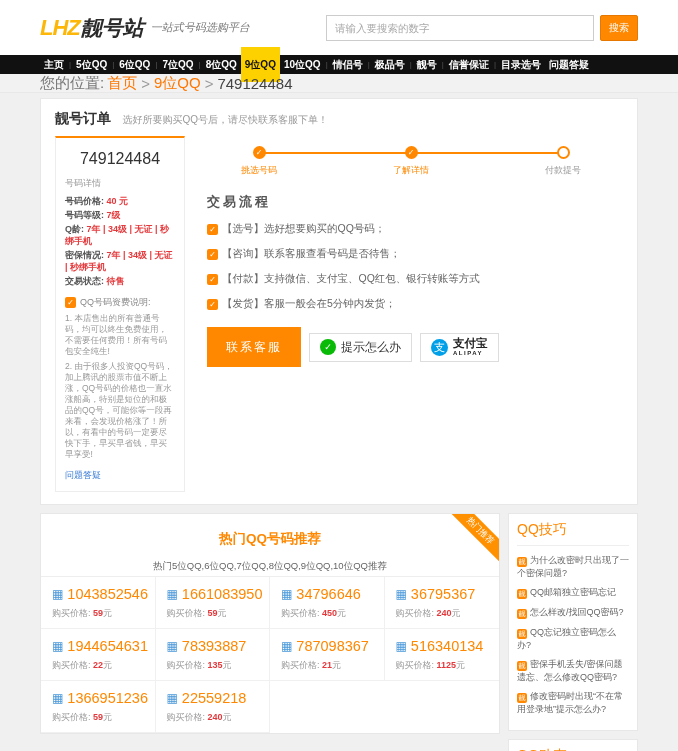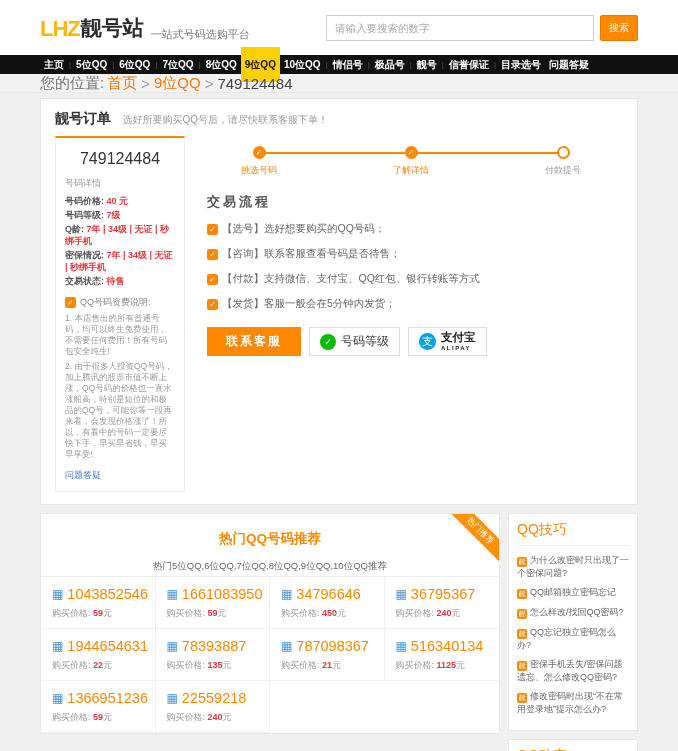--- a/index.html
+++ b/index.html
@@ -4,21 +4,21 @@
 <style>
   *{margin:0;padding:0;box-sizing:border-box;}
   html,body{width:678px;}
   body{font-family:"Liberation Sans","DejaVu Sans",sans-serif;background:#f0f0f0;color:#333;}
   .page{width:678px;height:751px;overflow:hidden;background:#f0f0f0;}
   .inner{width:598px;margin:0 auto;}
 
   
   .topbar{background:#fff;height:55px;}
   .topbar .inner{display:flex;align-items:center;height:100%;}
-  .logo{display:flex;align-items:flex-end;cursor:pointer;white-space:nowrap;}
+  .logo{display:flex;align-items:center;cursor:pointer;white-space:nowrap;font-style:italic;}
   .logo-lhz{font-size:22px;font-weight:bold;color:#fcb708;letter-spacing:-1px;}
   .logo-name{font-size:21px;font-weight:bold;color:#2b2b2b;margin-left:1px;}
   .logo-tag{font-size:11px;color:#777;margin-left:7px;}
   .search{margin-left:auto;display:flex;align-items:center;}
   .search-input{width:268px;height:26px;border:1px solid #ccc;padding:0 8px;font-size:10.5px;color:#333;outline:none;}
   .search-input::placeholder{color:#aaa;}
   .search-btn{width:38px;height:26px;margin-left:6px;background:#ff8800;border:1px solid #e67700;border-radius:2px;color:#fff;font-size:10px;cursor:pointer;}
 
   
   .mainnav{background:#111;height:19px;}
@@ -57,21 +57,21 @@
   .steps{position:relative;display:flex;justify-content:space-between;margin:4px 26px 0 28px;}
   .steps-line{position:absolute;left:24px;right:24px;top:6px;height:2px;background:#ff8800;}
   .step{position:relative;z-index:1;display:flex;flex-direction:column;align-items:center;min-width:48px;}
   .step-dot{width:13px;height:13px;border-radius:50%;background:#ff8800;color:#fff;font-size:8px;line-height:13px;text-align:center;}
   .step.pending .step-dot{background:#fff;border:2px solid #ff8800;}
   .step-label{margin-top:5px;font-size:9px;color:#ff8800;}
   .step.pending .step-label{color:#999;}
   .process-title{font-size:13px;color:#555;font-weight:bold;letter-spacing:3px;margin:16px 0 2px;}
   .process-item{display:flex;align-items:center;font-size:10.5px;color:#666;margin-top:11px;}
   .pay-row{display:flex;align-items:center;margin-top:16px;}
-  .btn-contact{width:94px;height:29px;background:#ff8800;border:none;color:#fff;font-size:12px;font-weight:bold;letter-spacing:2px;cursor:pointer;}
+  .btn-contact{width:94px;height:40px;background:#ff8800;border:none;color:#fff;font-size:12px;font-weight:normal;letter-spacing:2px;cursor:pointer;}
   .btn-wechat,.btn-alipay{height:29px;background:#fff;border:1px solid #ddd;margin-left:8px;display:inline-flex;align-items:center;justify-content:center;cursor:pointer;padding:0 10px;}
   .wx-icon{width:16px;height:16px;border-radius:50%;background:#09bb07;color:#fff;font-size:9px;line-height:16px;text-align:center;margin-right:5px;flex:none;}
   .btn-wechat .pay-label{font-size:12px;color:#333;}
   .ali-icon{width:17px;height:17px;border-radius:50%;background:#00a0e9;color:#fff;font-size:11px;line-height:17px;text-align:center;margin-right:5px;flex:none;}
   .ali-text{display:flex;flex-direction:column;align-items:flex-start;line-height:1;}
   .ali-text b{font-size:11.5px;color:#222;}
   .ali-text i{font-style:normal;font-size:6px;letter-spacing:1.5px;color:#222;font-weight:bold;margin-top:1px;}
 
   
   .row2{width:598px;margin:8px auto 0;display:flex;align-items:flex-start;}
@@ -207,21 +207,21 @@
             <span>【付款】支持微信、支付宝、QQ红包、银行转账等方式</span>
           </div>
         <div class="process-item">
             <span class="check-icon">✓</span>
             <span>【发货】客服一般会在5分钟内发货；</span>
           </div>
         <div class="pay-row">
           <button class="btn-contact">联系客服</button>
           <button class="btn-wechat">
             <span class="wx-icon">✓</span>
-            <span class="pay-label">号码等级</span>
+            <span class="pay-label">提示怎么办</span>
           </button>
           <button class="btn-alipay">
             <span class="ali-icon">支</span>
             <span class="ali-text">
               <b>支付宝</b>
               <i>ALIPAY</i>
             </span>
           </button>
         </div>
       </div>

